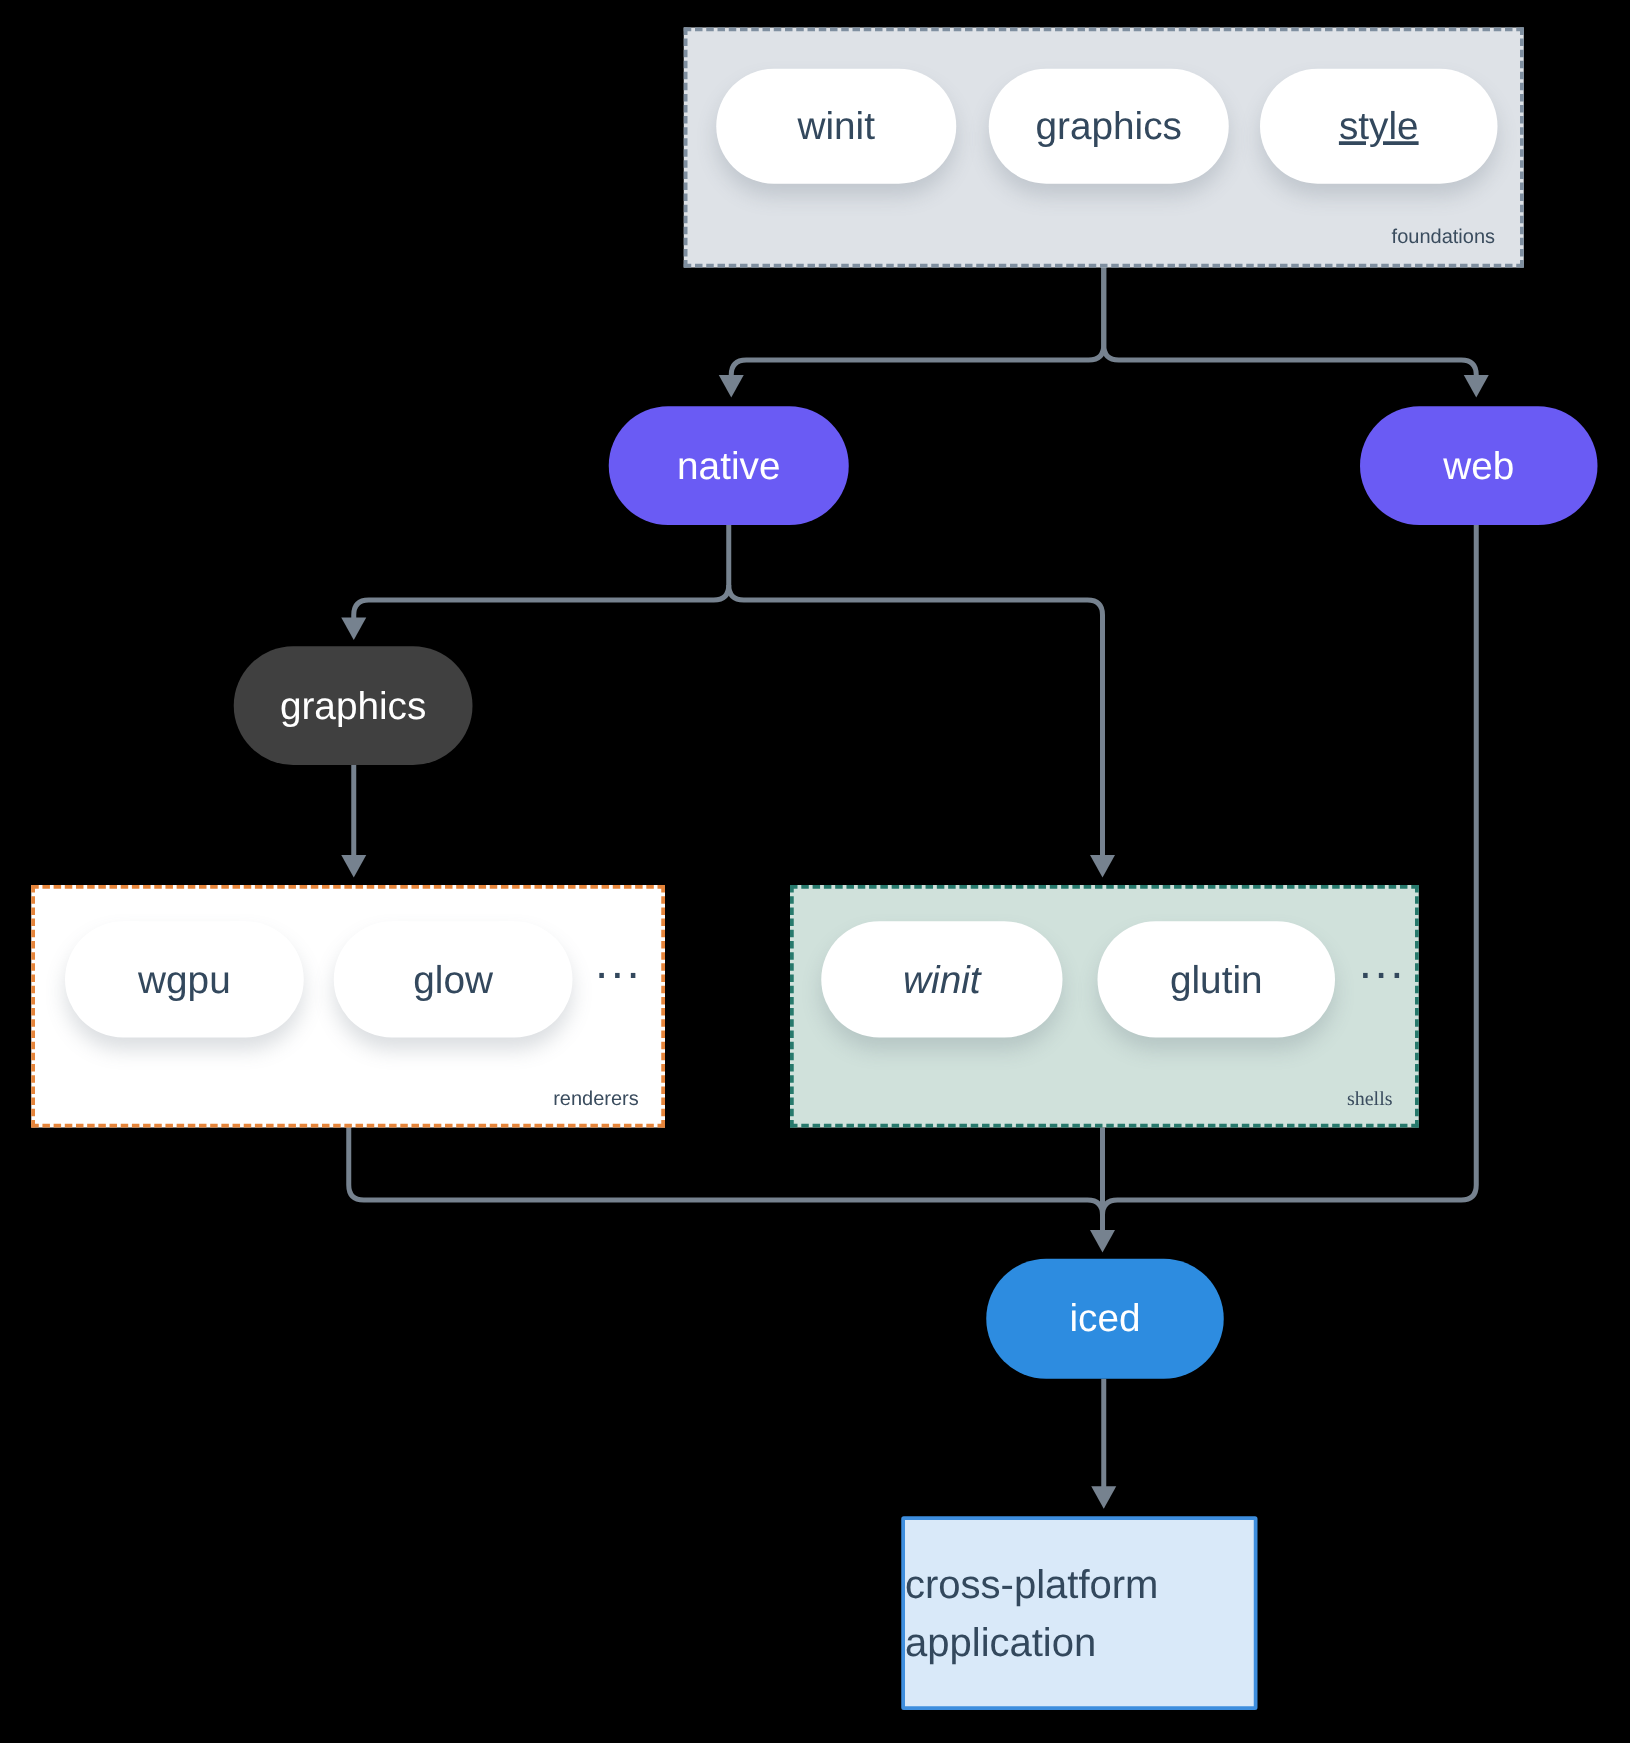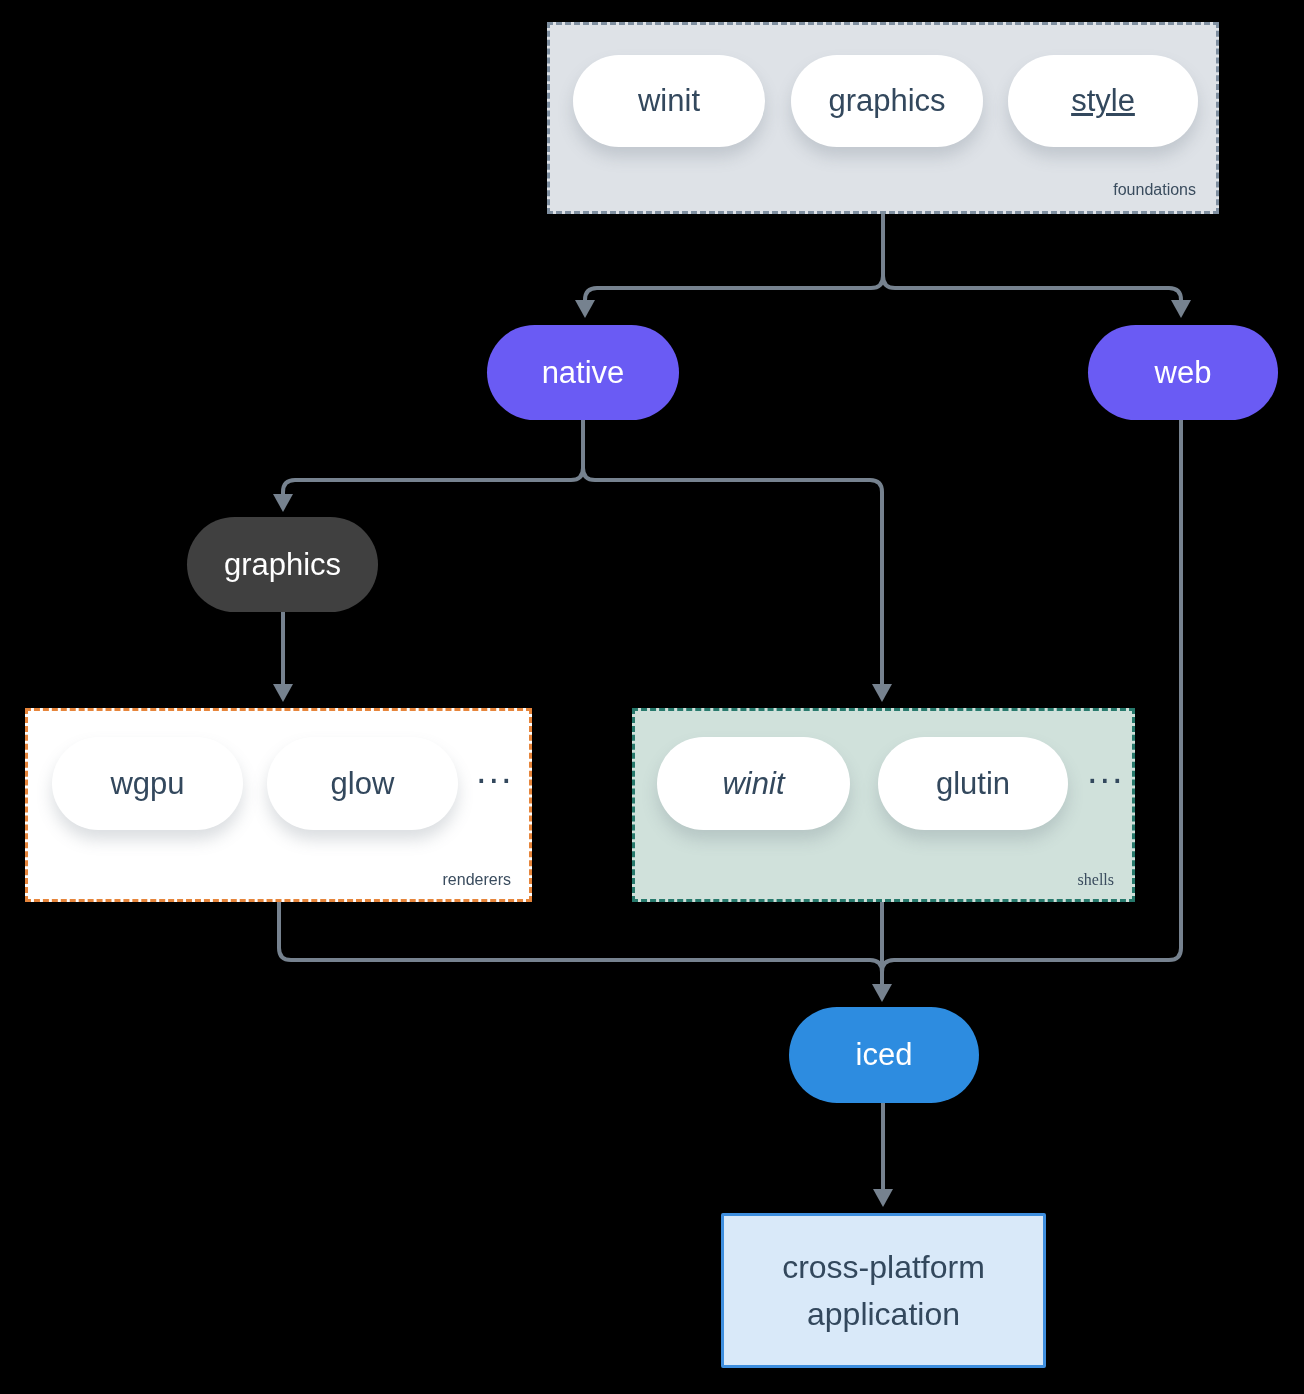--- a/index.html
+++ b/index.html
@@ -17,23 +17,23 @@
     border-radius:48px;font-size:31px;color:#33485D;white-space:nowrap;
   }
   .pill.white{background:#FFFFFF;box-shadow:0 10px 16px rgba(90,105,120,0.22);}
   .pill.solid{color:#FFFFFF;}
   .pill.purple{background:#6A5BF4;}
   .pill.orange{background:#404040;}
   .pill.blue{background:#2D8CE0;}
   .corner-label{position:absolute;font-size:16px;color:#3A4C5E;}
   .ellipsis{position:absolute;font-size:38px;color:#33485D;letter-spacing:2px;}
   .appbox{
-    position:absolute;left:721px;top:1213px;width:325px;height:155px;box-sizing:border-box;
+    position:absolute;left:721px;top:1213px;width:285px;height:155px;box-sizing:border-box;
     background:#D9E9F9;border:3px solid #3E8EDE;border-radius:2px;
-    display:flex;flex-direction:column;align-items:center;justify-content:center;
+    display:flex;flex-direction:column;align-items:flex-start;justify-content:center;
     font-size:32px;line-height:47px;color:#33485D;text-align:center;
   }
 </style>
 </head>
 <body>
 
 <div class="canvas">
 
   <svg class="edges" viewBox="0 0 1304 1394">
     <g stroke="#76828F" stroke-width="4" fill="none">

